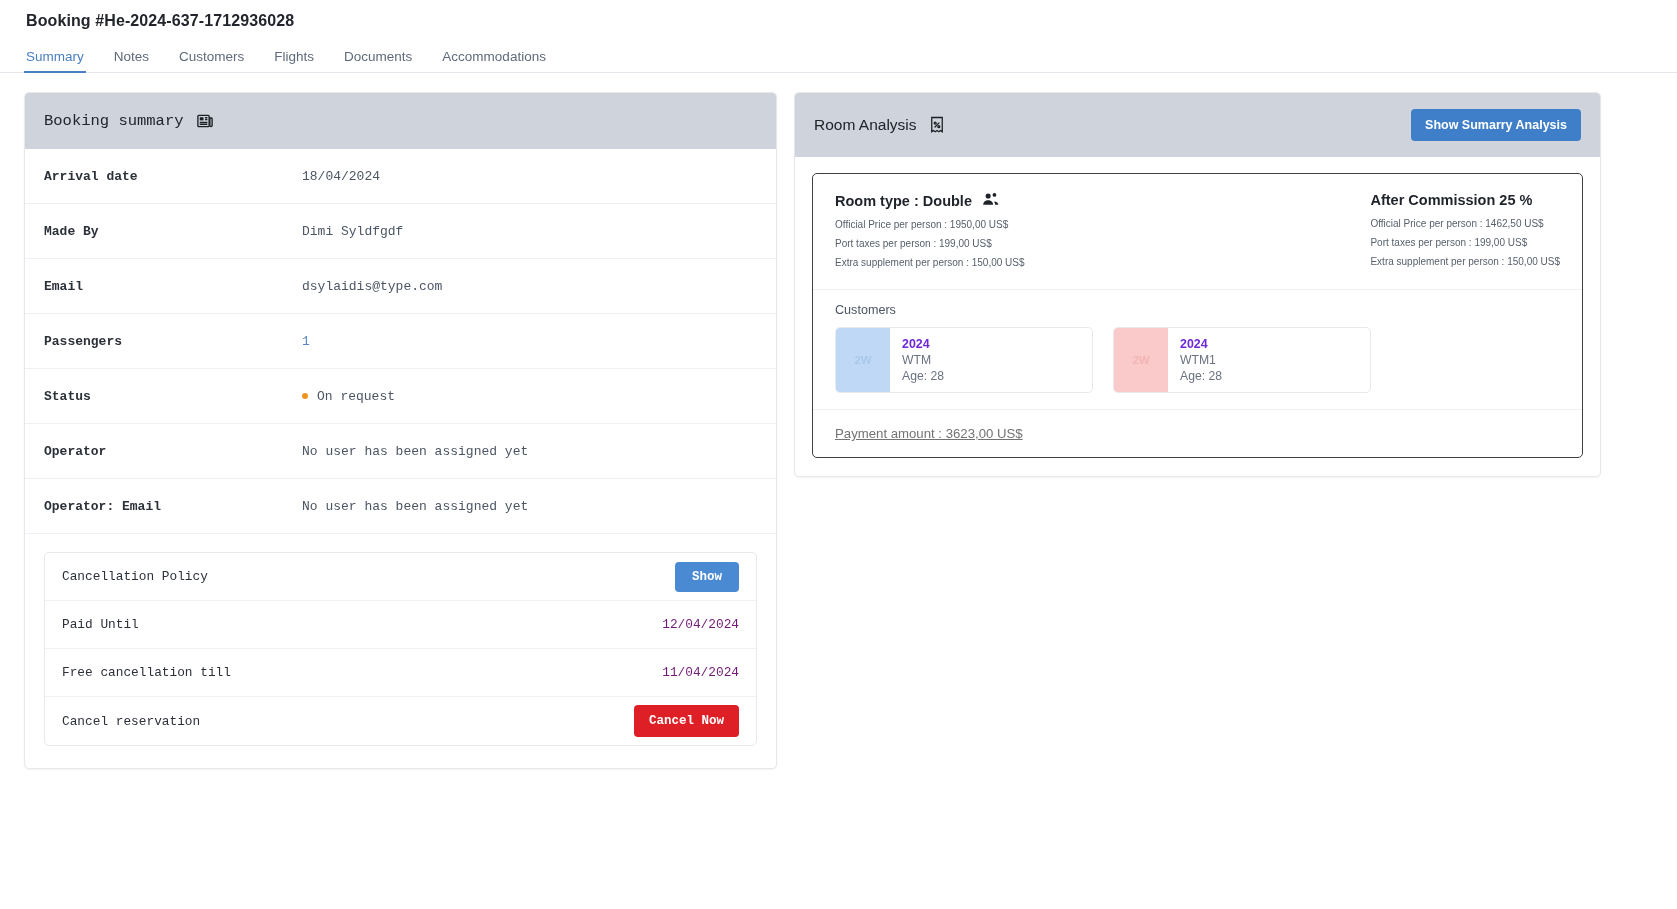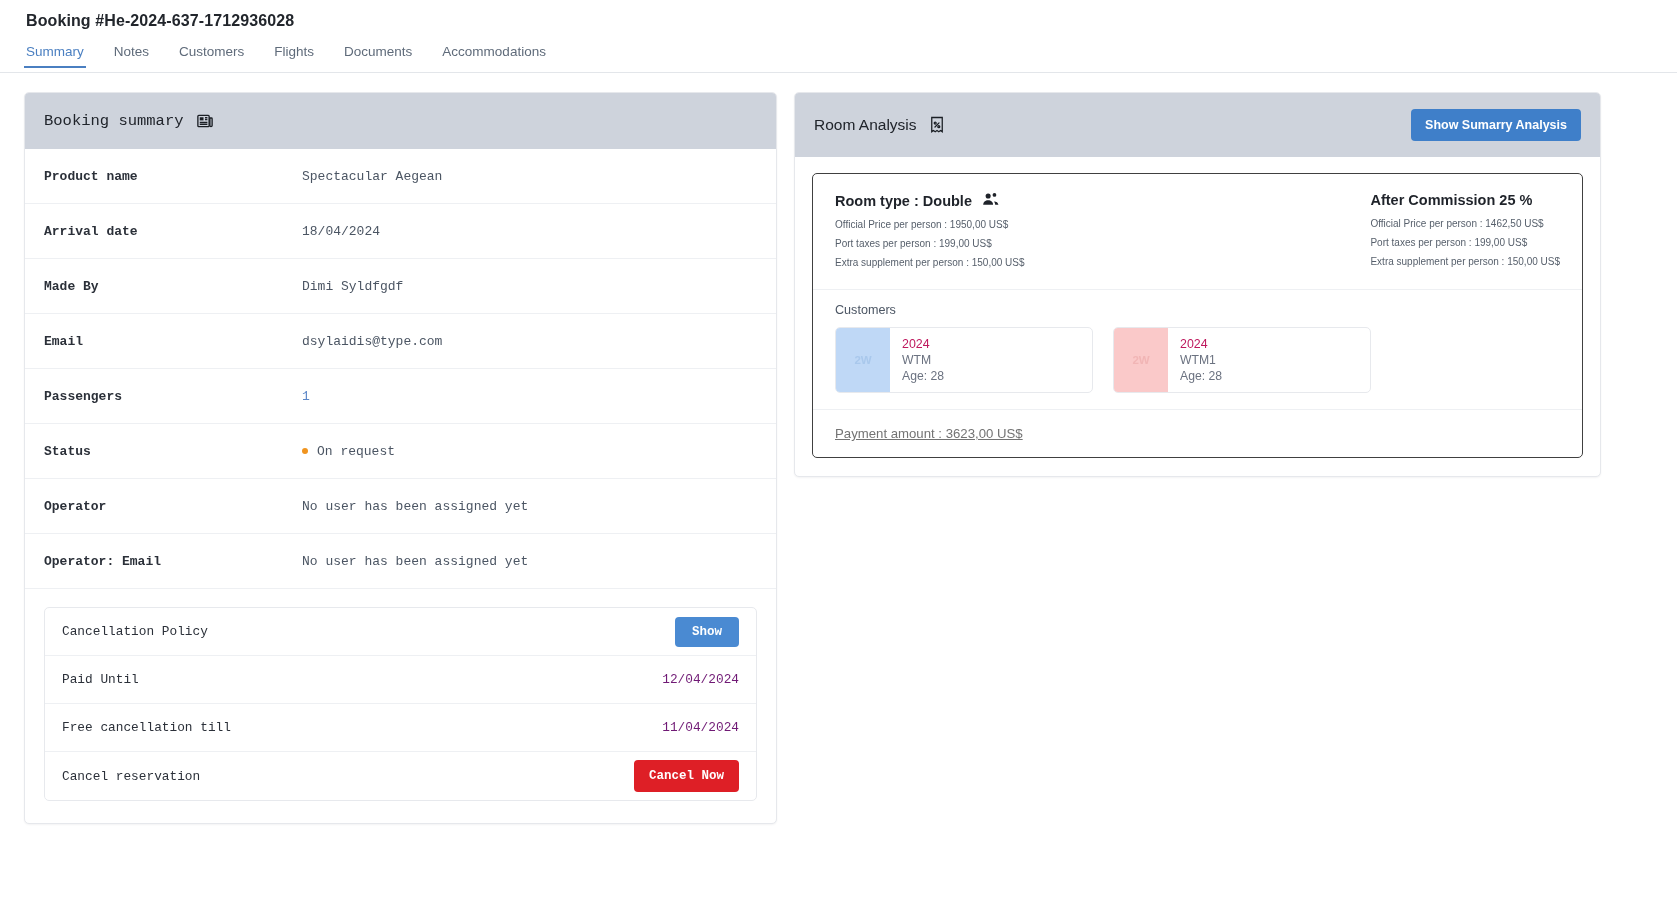--- a/index.html
+++ b/index.html
@@ -16,21 +16,21 @@
   .page-title {
     font-size: 16px;
     font-weight: 700;
     color: #22262c;
     padding: 12px 0 0 26px;
     letter-spacing: .1px;
   }
 
   .tabbar {
     display: flex;
-    align-items: center;
+    align-items: flex-end;
     gap: 0;
     padding: 0 0 0 26px;
     margin-top: 10px;
     border-bottom: 1px solid #e3e6ea;
     height: 33px;
   }
   .tab {
     font-size: 13.5px;
     color: #5f6b7a;
     padding: 0 18px 9px 0;
@@ -199,21 +199,21 @@
     flex: 0 0 54px;
     display: flex;
     align-items: center;
     justify-content: center;
     font-size: 11.5px;
     font-weight: 700;
   }
   .badge-blue { background: #bfd8f6; color: #a9c8ec; }
   .badge-pink { background: #fac9c9; color: #f1b5b5; }
   .cust-info { padding: 8px 12px; }
-  .cust-info .l1 { font-size: 12.4px; font-weight: 400; color: #be185d; line-height: 16px; }
+  .cust-info .l1 { font-size: 12.4px; font-weight: 700; color: #6d28d9; line-height: 16px; }
   .cust-info .l2 { font-size: 12.2px; color: #6b7280; line-height: 16px; }
   .cust-info .l3 { font-size: 12.2px; color: #6b7280; line-height: 16px; }
 
   .ra-total {
     padding: 16px 22px;
     text-align: left;
     font-size: 13.2px;
     color: #737373;
     text-decoration: underline;
   }
@@ -244,24 +244,20 @@
             <svg width="18" height="18" viewBox="0 0 24 24" fill="none" stroke="currentColor" stroke-width="1.8">
               <rect x="2.5" y="4.5" width="15" height="15" rx="1.2"></rect>
               <path d="M17.5 8h3a1 1 0 011 1v9a1.5 1.5 0 01-3 0V8z"></path>
               <rect x="5" y="7" width="5" height="4.2" fill="currentColor" stroke="none"></rect>
               <path d="M12 7.6h3.2M12 10.2h3.2M5 13.8h10.2M5 16.3h10.2"></path>
             </svg>
           </span>
         </div>
       </div>
 
-      <div class="srow">
-        <div class="srow-label">Product name</div>
-        <div class="srow-value">Spectacular Aegean</div>
-      </div>
       <div class="srow">
         <div class="srow-label">Arrival date</div>
         <div class="srow-value">18/04/2024</div>
       </div>
       <div class="srow">
         <div class="srow-label">Made By</div>
         <div class="srow-value">Dimi Syldfgdf</div>
       </div>
       <div class="srow">
         <div class="srow-label">Email</div>

